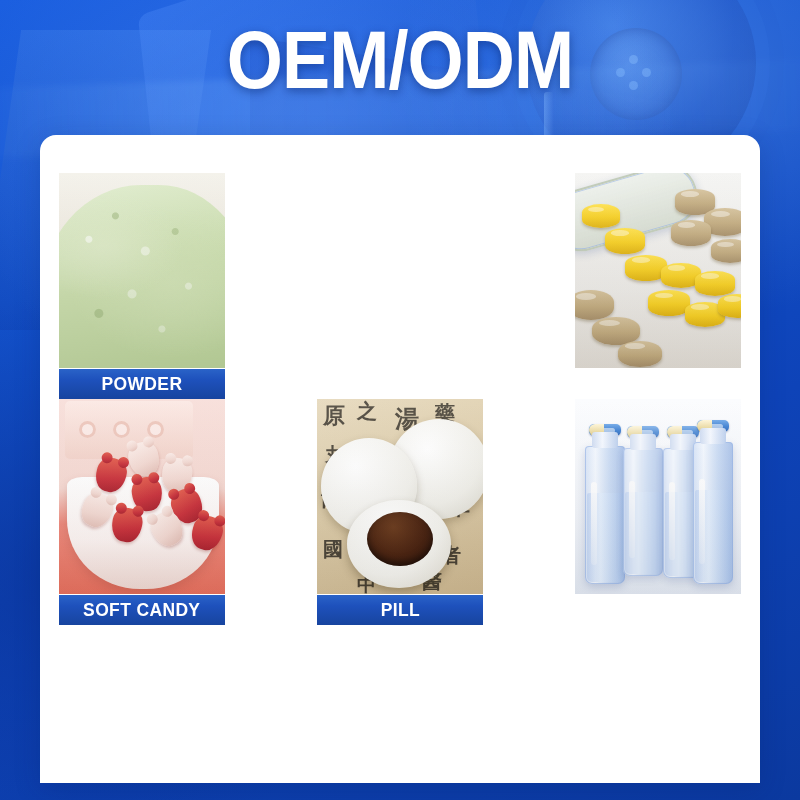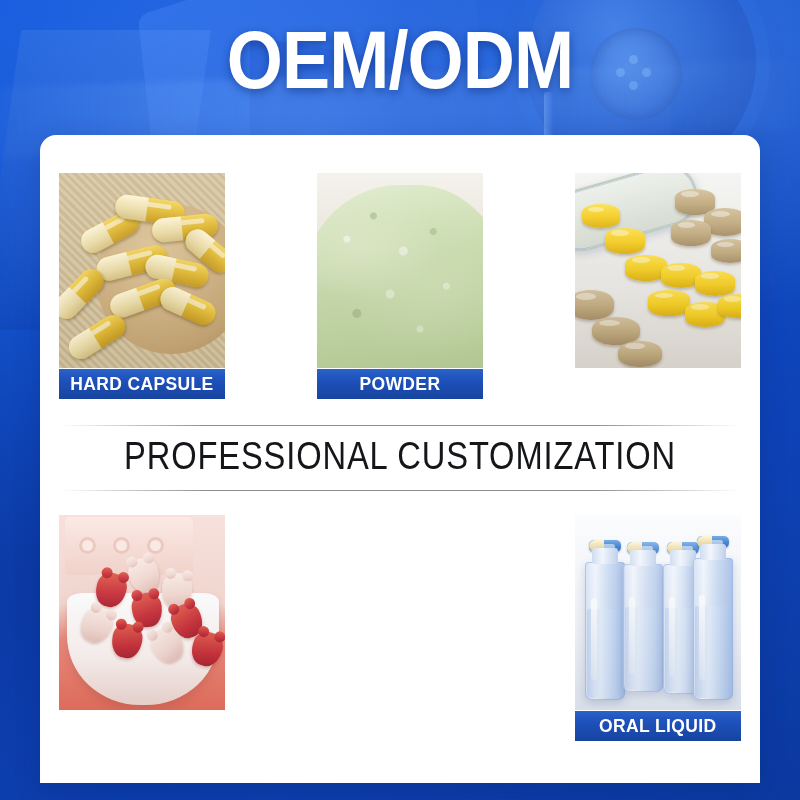--- a/index.html
+++ b/index.html
@@ -451,39 +451,20 @@
     <div class="bg-sheen"></div>
     <div class="bg-vignette"></div>
   </div>
 
   <div class="title">OEM/ODM</div>
 
   <div class="panel">
 
     <div class="row">
 
-      <div class="card">
-        <div class="photo ph-capsule">
-          <div class="spoon"></div>
-          <div class="cap" style="width:62px; left:12%;  top:24%; transform:rotate(-28deg);"></div>
-          <div class="cap" style="width:70px; left:34%;  top:13%; transform:rotate(8deg);"></div>
-          <div class="cap" style="width:66px; left:56%;  top:22%; transform:rotate(-6deg);"></div>
-          <div class="cap" style="width:72px; left:22%;  top:40%; transform:rotate(-14deg);"></div>
-          <div class="cap" style="width:64px; left:52%;  top:44%; transform:rotate(12deg);"></div>
-          <div class="cap" style="width:68px; left:30%;  top:58%; transform:rotate(-20deg);"></div>
-          <div class="cap" style="width:58px; left:60%;  top:62%; transform:rotate(24deg);"></div>
-          <div class="cap" style="width:60px; left:-6%;  top:56%; transform:rotate(-46deg);"></div>
-          <div class="cap" style="width:62px; left:4%;   top:78%; transform:rotate(-32deg);"></div>
-          <div class="cap" style="width:54px; left:74%;  top:34%; transform:rotate(40deg);"></div>
-          <div class="shade"></div>
-        </div>
-        <div class="caption">
-          <span>HARD CAPSULE</span>
-        </div>
-      </div>
 
       <div class="card">
         <div class="photo ph-powder">
           <div class="mound"></div>
           <div class="grain"></div>
           <div class="shade"></div>
         </div>
         <div class="caption">
           <span>POWDER</span>
         </div>
@@ -507,25 +488,20 @@
           <div class="tb y" style="width:38px; height:24px; left:86%; top:62%;"></div>
           <div class="tb t" style="width:46px; height:30px; left:-4%; top:60%; border-radius:50%/40%;"></div>
           <div class="tb t" style="width:48px; height:28px; left:10%; top:74%; border-radius:50%/40%;"></div>
           <div class="tb t" style="width:44px; height:26px; left:26%; top:86%; border-radius:50%/40%;"></div>
           <div class="shade"></div>
         </div>
       </div>
 
     </div>
 
-    <div class="band">
-      <div class="rule top"></div>
-      <h2>PROFESSIONAL CUSTOMIZATION</h2>
-      <div class="rule bot"></div>
-    </div>
 
     <div class="row">
 
       <div class="card">
         <div class="photo ph-candy">
           <div class="backboard">
             <i></i>
               <i></i>
               <i></i>
           </div>
@@ -534,22 +510,52 @@
           <div class="gb red" style="left:22%; top:30%; transform:rotate(16deg);"></div>
           <div class="gb clear" style="left:62%; top:30%; transform:rotate(8deg);"></div>
           <div class="gb red" style="left:44%; top:40%; transform:rotate(-6deg);"></div>
           <div class="gb clear" style="left:14%; top:48%; transform:rotate(26deg);"></div>
           <div class="gb red" style="left:68%; top:46%; transform:rotate(-20deg);"></div>
           <div class="gb red" style="left:32%; top:56%; transform:rotate(10deg);"></div>
           <div class="gb clear" style="left:56%; top:58%; transform:rotate(-28deg);"></div>
           <div class="gb red" style="left:80%; top:60%; transform:rotate(18deg);"></div>
           <div class="shade"></div>
         </div>
+        <div class="caption">
+          <span>SOFT CANDY</span>
+        </div>
       </div>
 
+      <div class="card">
+        <div class="photo ph-pill">
+          <div class="glyphs">
+            <b style="left:6px;  top:6px;  font-size:22px;">原</b>
+            <b style="left:40px; top:2px;  font-size:20px;">之</b>
+            <b style="left:78px; top:8px;  font-size:24px;">湯</b>
+            <b style="left:118px;top:4px;  font-size:20px;">藥</b>
+            <b style="left:8px;  top:46px; font-size:19px;">丸</b>
+            <b style="left:120px;top:44px; font-size:22px;">方</b>
+            <b style="left:4px;  top:92px; font-size:21px;">胡</b>
+            <b style="left:130px;top:96px; font-size:23px;">草</b>
+            <b style="left:6px;  top:140px;font-size:20px;">國</b>
+            <b style="left:62px; top:150px;font-size:22px;">本</b>
+            <b style="left:124px;top:146px;font-size:20px;">者</b>
+            <b style="left:40px; top:176px;font-size:19px;">中</b>
+            <b style="left:104px;top:172px;font-size:21px;">醫</b>
+          </div>
+          <div class="shellB"></div>
+          <div class="shellA"></div>
+          <div class="cupShell"></div>
+          <div class="bolus"></div>
+          <div class="shade"></div>
+        </div>
+        <div class="caption">
+          <span>PILL</span>
+        </div>
+      </div>
 
 
       <div class="card">
         <div class="photo ph-vial">
           <div class="vial" style="left:10px; height:138px;">
             <div class="cap"></div>
               <div class="neck"></div>
               <div class="fill"></div>
               <div class="gloss"></div>
           </div>
@@ -566,20 +572,17 @@
               <div class="gloss"></div>
           </div>
           <div class="vial" style="left:118px; height:142px;">
             <div class="cap"></div>
               <div class="neck"></div>
               <div class="fill"></div>
               <div class="gloss"></div>
           </div>
           <div class="shade"></div>
         </div>
-        <div class="caption">
-          <span>ORAL LIQUID</span>
-        </div>
       </div>
 
     </div>
   </div>
 </div>
 
 </body></html>

